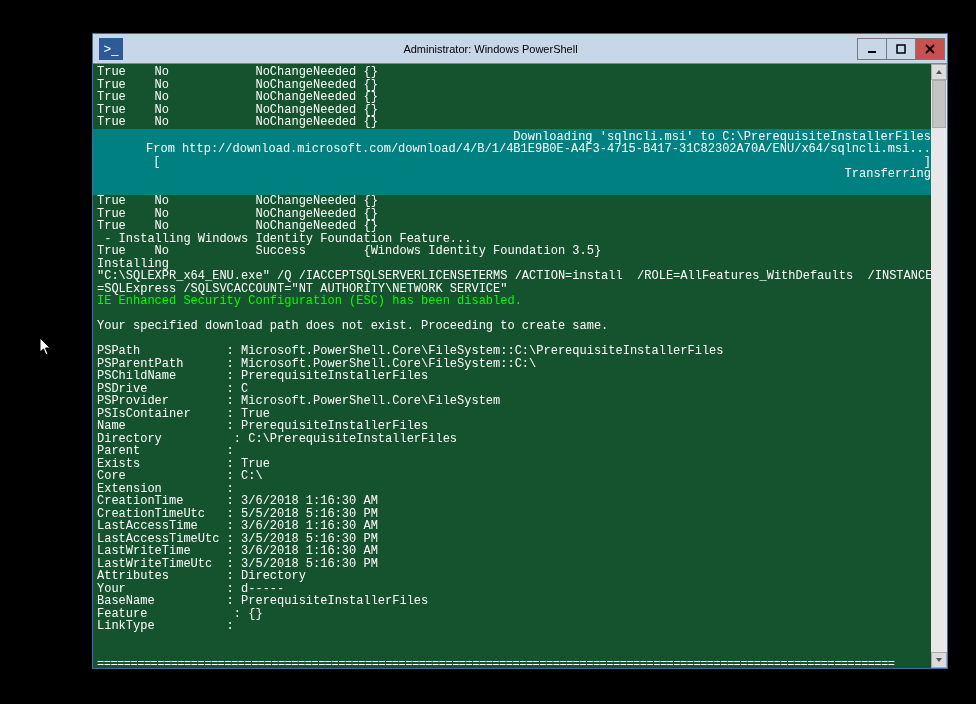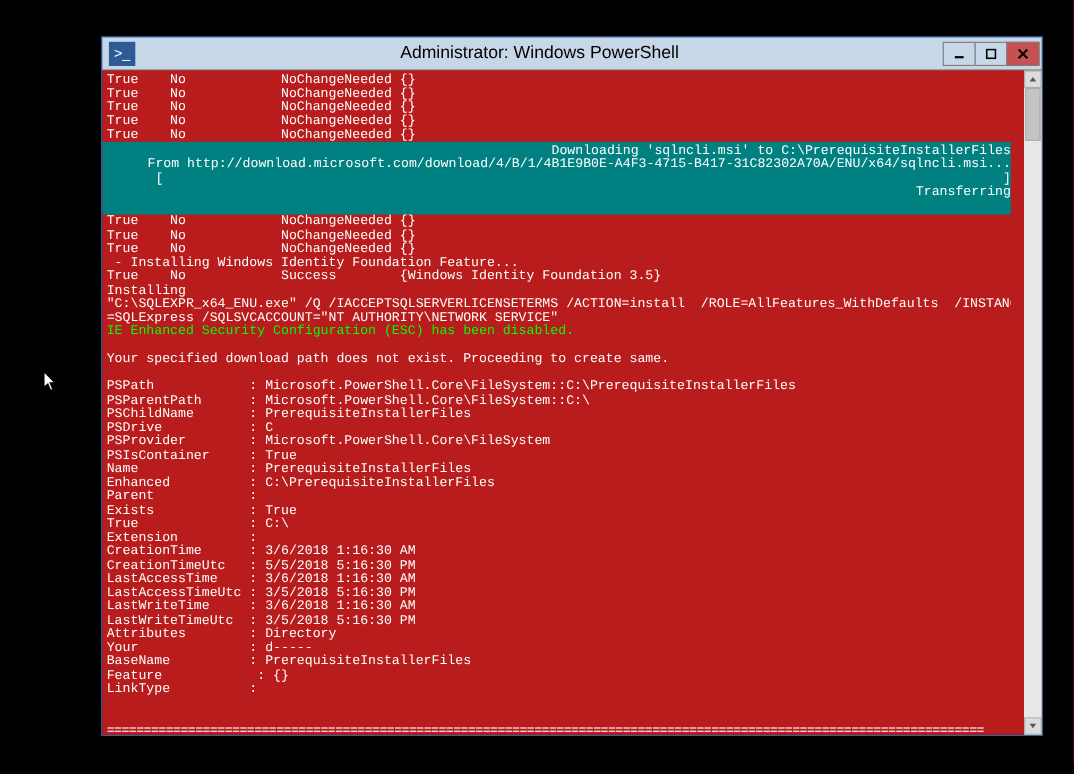--- a/index.html
+++ b/index.html
@@ -50,41 +50,40 @@
     justify-content: center;
     color: #fff;
     font-family: Arial, sans-serif;
     font-size: 13px;
   }
   .titlebar-title {
     flex: 1;
     text-align: center;
     color: #000;
     font-family: 'Segoe UI', Arial, sans-serif;
-    font-size: 16px;
+    font-size: 11px;
   }
   .titlebar-buttons { display: flex; height: 22px; margin-right: 2px; }
   .win-btn {
     width: 30px;
     height: 22px;
     background: #c7d7e8;
     border: 1px solid #7a7a7a;
     display: flex;
     align-items: center;
     justify-content: center;
     margin-left: -1px;
   }
   .win-btn.close { background: #c75050; }
   .win-btn svg { width: 10px; height: 10px; }
   .content {
     flex: 1;
     display: flex;
-    background: #b91c1c;
+    background: #14532d;
     overflow: hidden;
-    gap: 12px;
   }
   .console {
     flex: 1;
     padding: 2px 4px;
     font-size: 12px;
     line-height: 12.5px;
     color: #fff;
     white-space: pre;
     overflow: hidden;
   }
@@ -167,24 +166,24 @@
 
 <span>Your specified download path does not exist. Proceeding to create same.</span>
 
 <span>PSPath            : Microsoft.PowerShell.Core\FileSystem::C:\PrerequisiteInstallerFiles</span>
 <span>PSParentPath      : Microsoft.PowerShell.Core\FileSystem::C:\</span>
 <span>PSChildName       : PrerequisiteInstallerFiles</span>
 <span>PSDrive           : C</span>
 <span>PSProvider        : Microsoft.PowerShell.Core\FileSystem</span>
 <span>PSIsContainer     : True</span>
 <span>Name              : PrerequisiteInstallerFiles</span>
-<span>Enhanced          : C:\PrerequisiteInstallerFiles</span>
+<span>Directory          : C:\PrerequisiteInstallerFiles</span>
 <span>Parent            :</span>
 <span>Exists            : True</span>
-<span>True              : C:\</span>
+<span>Core              : C:\</span>
 <span>Extension         :</span>
 <span>CreationTime      : 3/6/2018 1:16:30 AM</span>
 <span>CreationTimeUtc   : 5/5/2018 5:16:30 PM</span>
 <span>LastAccessTime    : 3/6/2018 1:16:30 AM</span>
 <span>LastAccessTimeUtc : 3/5/2018 5:16:30 PM</span>
 <span>LastWriteTime     : 3/6/2018 1:16:30 AM</span>
 <span>LastWriteTimeUtc  : 3/5/2018 5:16:30 PM</span>
 <span>Attributes        : Directory</span>
 <span>Your              : d-----</span>
 <span>BaseName          : PrerequisiteInstallerFiles</span>

